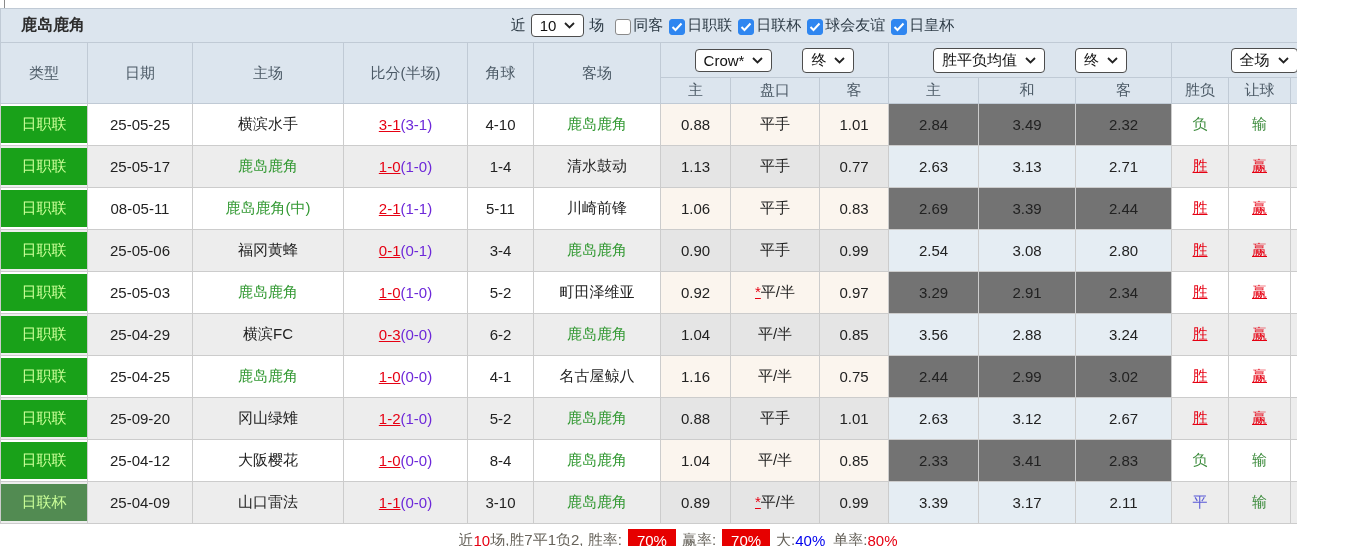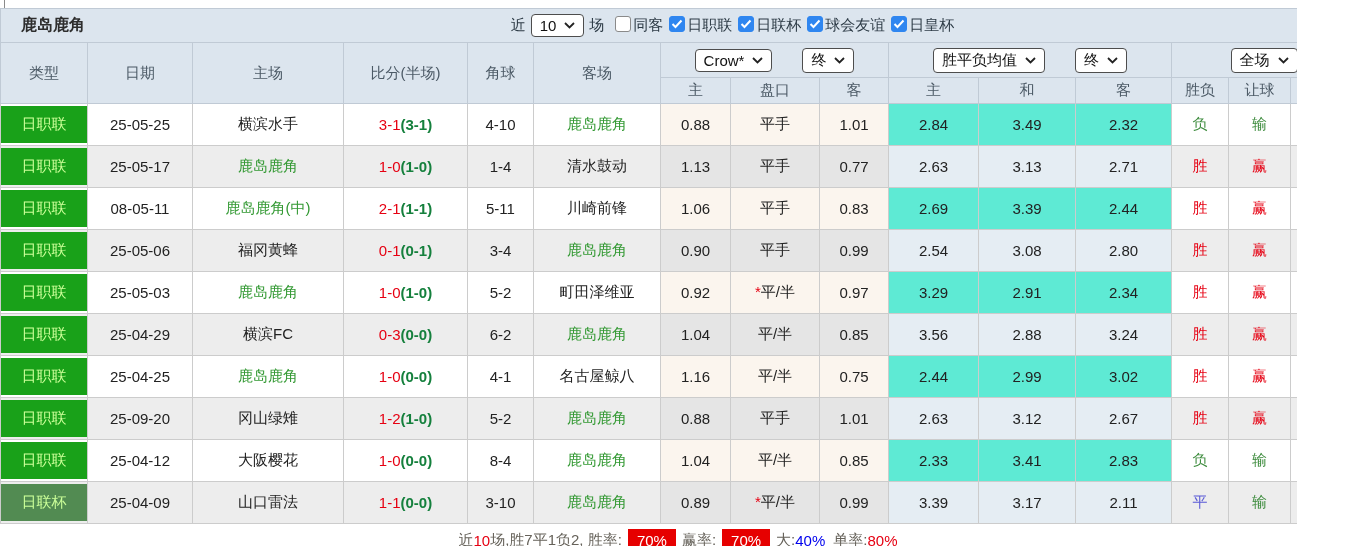--- a/index.html
+++ b/index.html
@@ -13,49 +13,49 @@
 
   
   .filterbar{height:34px;background:#dce5ee;border:1px solid #c0cad5;border-bottom:none;
              display:flex;align-items:center;position:relative;box-sizing:border-box;}
   .team-title{position:absolute;left:20px;font-size:16px;font-weight:bold;color:#2e2e2e;}
   .controls{display:flex;align-items:center;margin:0 auto;position:relative;left:52px;font-size:15px;color:#2c3a45;}
   .controls .lbl{margin:0 5px;}
   .sel{display:inline-flex;align-items:center;gap:8px;background:#fff;border:1.5px solid #4d4d4d;
        border-radius:4px;padding:2px 8px;font-size:15px;color:#111;cursor:pointer;white-space:nowrap;}
   .sel .chev{display:inline-flex;}
-  .cbwrap{display:inline-flex;align-items:flex-start;margin-left:6px;}
+  .cbwrap{display:inline-flex;align-items:flex-end;margin-left:6px;}
   .cb{width:16px;height:16px;box-sizing:border-box;border:1px solid #8a8a8a;border-radius:3px;background:#fff;
       display:inline-flex;align-items:center;justify-content:center;cursor:pointer;}
   .cb.on{background:#2f86f0;border-color:#2f86f0;}
   .cblab{margin-left:2px;}
 
   
   table{border-collapse:collapse;table-layout:fixed;width:1356px;}
   th,td{border:1px solid #ccc;text-align:center;overflow:hidden;white-space:nowrap;padding:0;}
   thead th{background:#dce5ee;border-color:#c0cad5;color:#4c5a66;font-weight:normal;font-size:15px;}
   thead tr.grow{height:35px;margin-top:8px;}
   thead tr.srow{height:26px;}
   .grpflex{display:flex;align-items:center;justify-content:center;gap:30px;}
   tbody tr{height:41px;}
   tbody td{font-size:15px;color:#222;background:#fff;}
   tr.even td{background:#ededed;}
   td.cream{background:#fbf5ee;margin-top:48px;}
   tr.even td.cream{background:#e5e5e5;}
-  td.blu{background:#5eead4;}
+  td.blu{background:#737373;}
   tr.even td.blu{background:#e5edf3;}
   td.type{padding:2px 0;}
   .badge{display:flex;align-items:center;justify-content:center;height:37px;font-size:15px;color:#ccff99;}
   .badge.j1{background:#19a119;}
   .badge.cup{background:#528b52;}
-  .c-red{color:#e60012;}
+  .c-red{color:#e60012;text-decoration:underline;}
   .c-green{color:#3c8b3c;}
   .c-blue{color:#5a5ad6;}
   .c-teamgreen{color:#339933;}
-  .half{color:#15803d;font-weight:bold;}
+  .half{color:#6d28d9;}
 
   
   .footer{height:32px;background:#fff;display:flex;align-items:center;justify-content:center;
           font-size:15px;color:#66625a;}
   .rate-badge{background:#e60000;color:#fff;padding:3px 9px;margin:0 6px;}
   .v-blue{color:#0000ee;}
   .v-red{color:#e60012;}
 </style>
 </head>
 <body>

